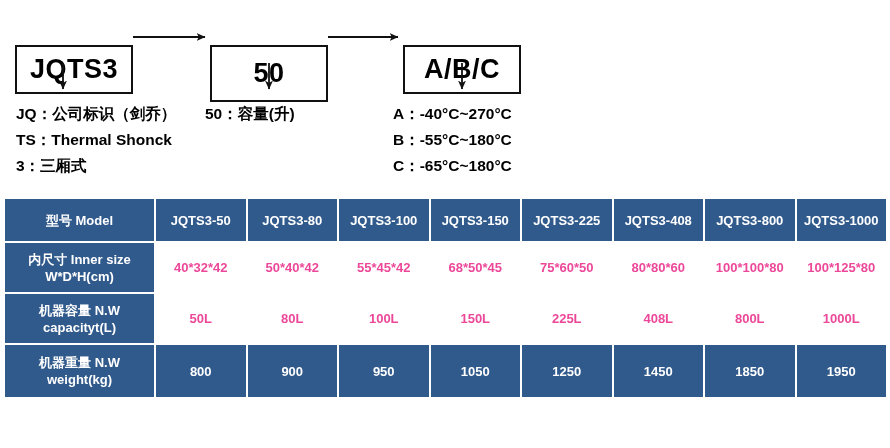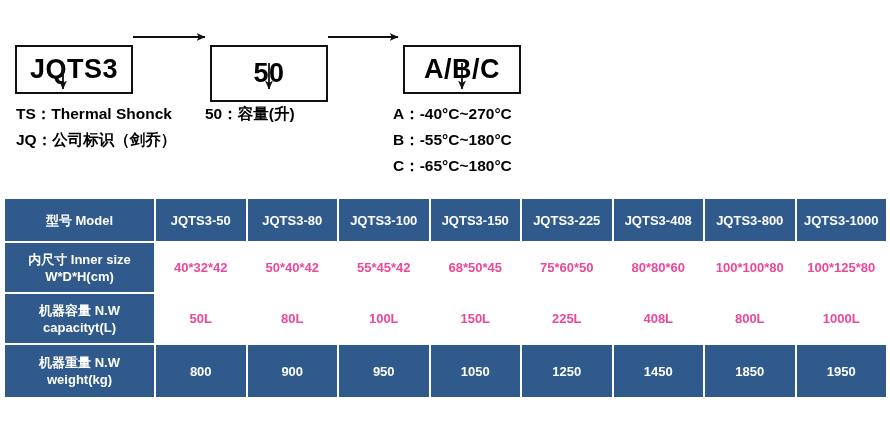--- a/index.html
+++ b/index.html
@@ -115,22 +115,23 @@
 
     <line x1="133" y1="37" x2="205" y2="37" stroke="#111111" stroke-width="1.8" marker-end="url(#ah)"></line>
     <line x1="328" y1="37" x2="398" y2="37" stroke="#111111" stroke-width="1.8" marker-end="url(#ah)"></line>
 
     <line x1="63" y1="63" x2="63" y2="89" stroke="#111111" stroke-width="1.8" marker-end="url(#ah)"></line>
     <line x1="269" y1="63" x2="269" y2="89" stroke="#111111" stroke-width="1.8" marker-end="url(#ah)"></line>
     <line x1="462" y1="63" x2="462" y2="89" stroke="#111111" stroke-width="1.8" marker-end="url(#ah)"></line>
   </svg>
 
   <div class="legend-col" id="legend-series">
+    <span class="legend-line">JQ：公司标识（剑乔）</span>
     <span class="legend-line">TS：Thermal Shonck</span>
-    <span class="legend-line">JQ：公司标识（剑乔）</span>
+    <span class="legend-line">3：三厢式</span>
   </div>
 
   <div class="legend-col" id="legend-volume">
     <span class="legend-line">50：容量(升)</span>
   </div>
 
   <div class="legend-col" id="legend-temp">
     <span class="legend-line">A：-40°C~270°C</span>
     <span class="legend-line">B：-55°C~180°C</span>
     <span class="legend-line">C：-65°C~180°C</span>

